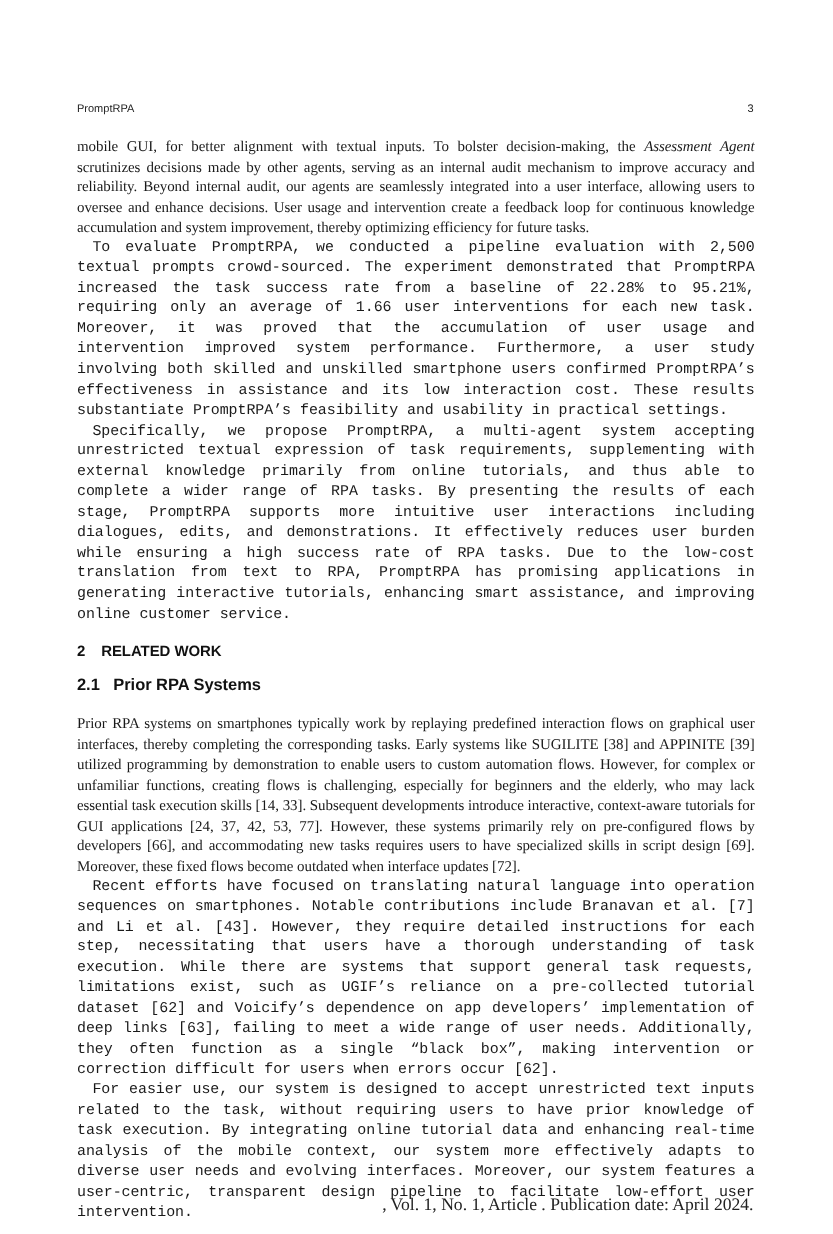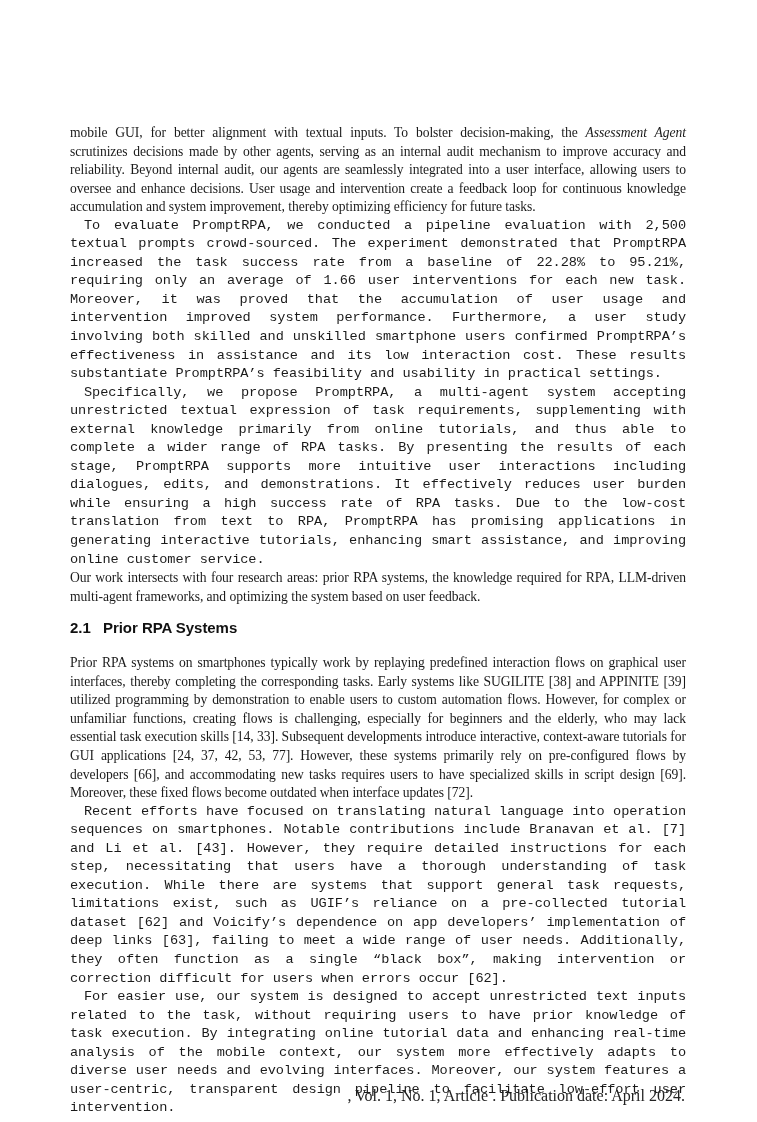--- a/index.html
+++ b/index.html
@@ -40,27 +40,33 @@
     position: absolute; top: 1087px; right: 72px;
     font-family: "Liberation Serif", "DejaVu Serif", serif;
     font-size: 16px; color: #222;
   }
 </style>
 </head>
 <body>
 
 <div class="page">
 
+  <div class="running-head">
+    <span class="title">PromptRPA</span>
+    <span class="pnum">3</span>
+  </div>
 
   <div class="body-text">
     <p><span>mobile GUI, for better alignment with textual inputs. To bolster decision-making, the </span><em>Assessment Agent</em><span> scrutinizes decisions made by other agents, serving as an internal audit mechanism to improve accuracy and reliability. Beyond internal audit, our agents are seamlessly integrated into a user interface, allowing users to oversee and enhance decisions. User usage and intervention create a feedback loop for continuous knowledge accumulation and system improvement, thereby optimizing efficiency for future tasks.</span></p>
     <p class="indent">To evaluate PromptRPA, we conducted a pipeline evaluation with 2,500 textual prompts crowd-sourced. The experiment demonstrated that PromptRPA increased the task success rate from a baseline of 22.28% to 95.21%, requiring only an average of 1.66 user interventions for each new task. Moreover, it was proved that the accumulation of user usage and intervention improved system performance. Furthermore, a user study involving both skilled and unskilled smartphone users confirmed PromptRPA’s effectiveness in assistance and its low interaction cost. These results substantiate PromptRPA’s feasibility and usability in practical settings.</p>
     <p class="indent">Specifically, we propose PromptRPA, a multi-agent system accepting unrestricted textual expression of task requirements, supplementing with external knowledge primarily from online tutorials, and thus able to complete a wider range of RPA tasks. By presenting the results of each stage, PromptRPA supports more intuitive user interactions including dialogues, edits, and demonstrations. It effectively reduces user burden while ensuring a high success rate of RPA tasks. Due to the low-cost translation from text to RPA, PromptRPA has promising applications in generating interactive tutorials, enhancing smart assistance, and improving online customer service.</p>
 
-    <p>Our work intersects with four research areas: prior RPA systems, the knowledge required for RPA, LLM-driven multi-agent frameworks, and optimizing the system based on user feedback.</p>
+    <div class="sec-heading">
+      <span class="num">2</span><span>RELATED WORK</span>
+    </div>
 
     <div class="subsec-heading">
       <span class="num">2.1</span><span>Prior RPA Systems</span>
     </div>
     <p>Prior RPA systems on smartphones typically work by replaying predefined interaction flows on graphical user interfaces, thereby completing the corresponding tasks. Early systems like SUGILITE [38] and APPINITE [39] utilized programming by demonstration to enable users to custom automation flows. However, for complex or unfamiliar functions, creating flows is challenging, especially for beginners and the elderly, who may lack essential task execution skills [14, 33]. Subsequent developments introduce interactive, context-aware tutorials for GUI applications [24, 37, 42, 53, 77]. However, these systems primarily rely on pre-configured flows by developers [66], and accommodating new tasks requires users to have specialized skills in script design [69]. Moreover, these fixed flows become outdated when interface updates [72].</p>
     <p class="indent">Recent efforts have focused on translating natural language into operation sequences on smartphones. Notable contributions include Branavan et al. [7] and Li et al. [43]. However, they require detailed instructions for each step, necessitating that users have a thorough understanding of task execution. While there are systems that support general task requests, limitations exist, such as UGIF’s reliance on a pre-collected tutorial dataset [62] and Voicify’s dependence on app developers’ implementation of deep links [63], failing to meet a wide range of user needs. Additionally, they often function as a single “black box”, making intervention or correction difficult for users when errors occur [62].</p>
     <p class="indent">For easier use, our system is designed to accept unrestricted text inputs related to the task, without requiring users to have prior knowledge of task execution. By integrating online tutorial data and enhancing real-time analysis of the mobile context, our system more effectively adapts to diverse user needs and evolving interfaces. Moreover, our system features a user-centric, transparent design pipeline to facilitate low-effort user intervention.</p>
   </div>
 
   <div class="footer">, Vol. 1, No. 1, Article . Publication date: April 2024.</div>

